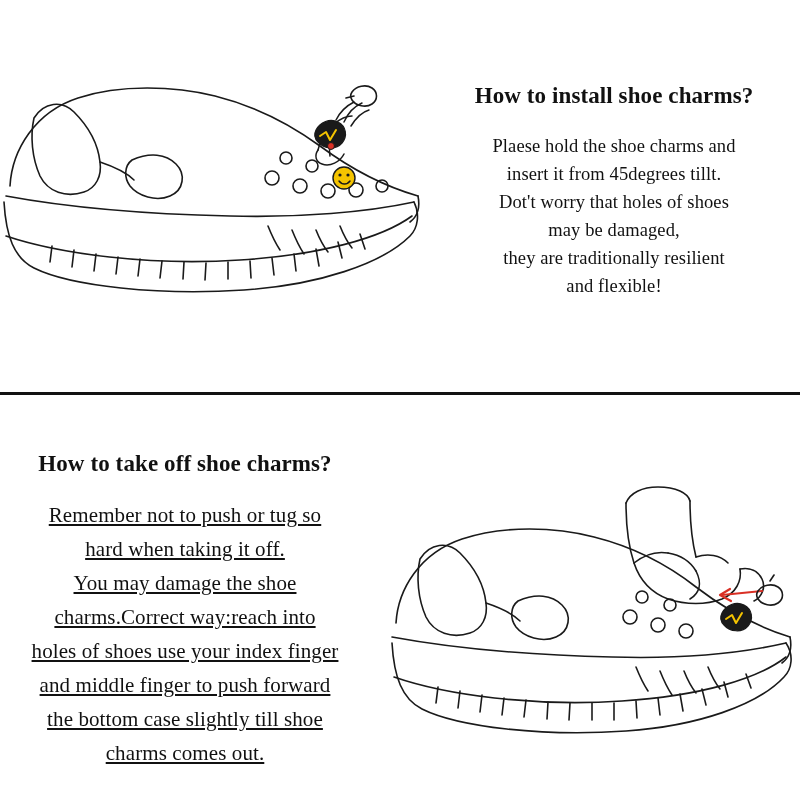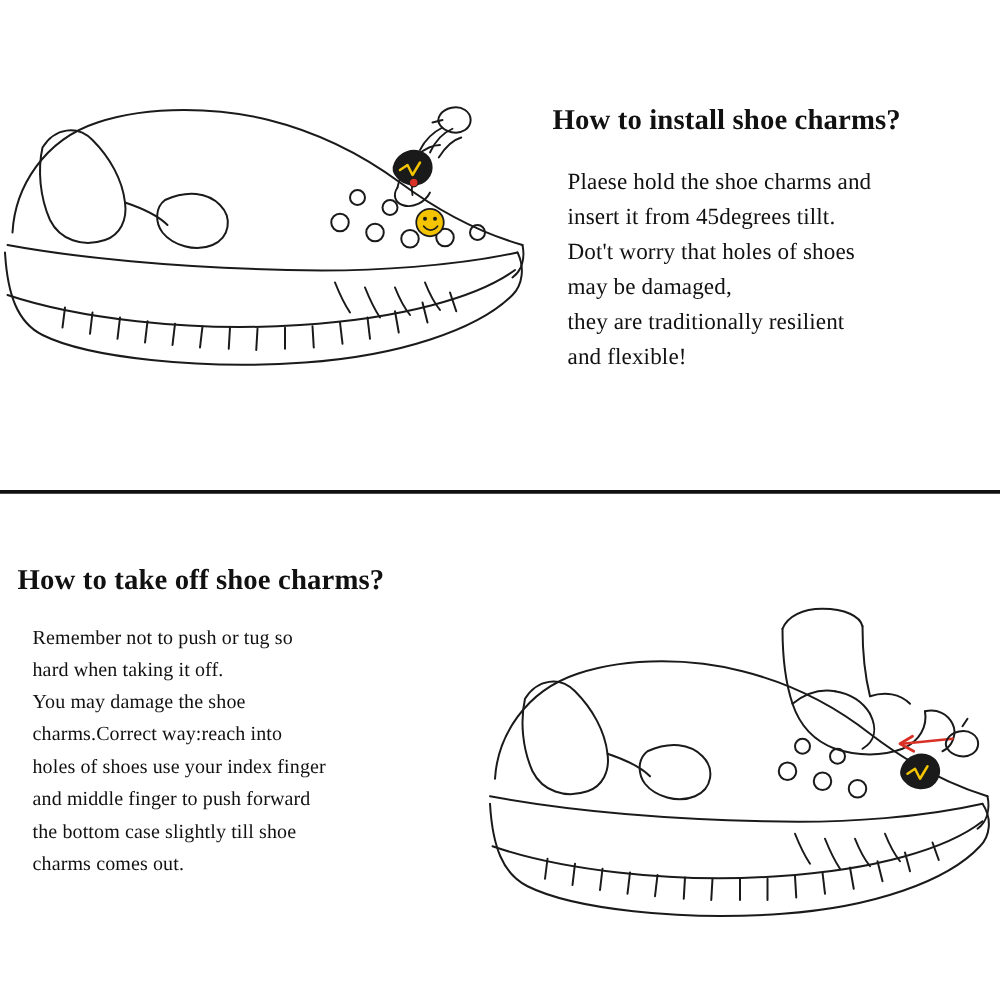--- a/index.html
+++ b/index.html
@@ -19,20 +19,21 @@
     width: 800px;
     height: 800px;
     position: relative;
     display: flex;
     flex-direction: column;
   }
   .panel {
     position: relative;
     width: 100%;
     box-sizing: border-box;
+    text-align: center;
   }
   .panel-top {
     height: 392px;
     display: flex;
     flex-direction: row;
     align-items: flex-start;
   }
   .divider {
     width: 100%;
     height: 3px;
@@ -85,22 +86,23 @@
   }
   .body-text {
     font-family: "Liberation Serif", serif;
     font-size: 18.5px;
     line-height: 1.52;
     margin: 12px;
     white-space: pre-line;
     letter-spacing: 0.1px;
   }
   .body-text-bottom {
-    font-size: 16px;
+    font-size: 21px;
     line-height: 1.62;
+    text-decoration: underline;
   }
   svg { display: block; }
 </style>
 </head>
 <body>
 
 <div class="page">
 
   <div class="panel panel-top">
 

